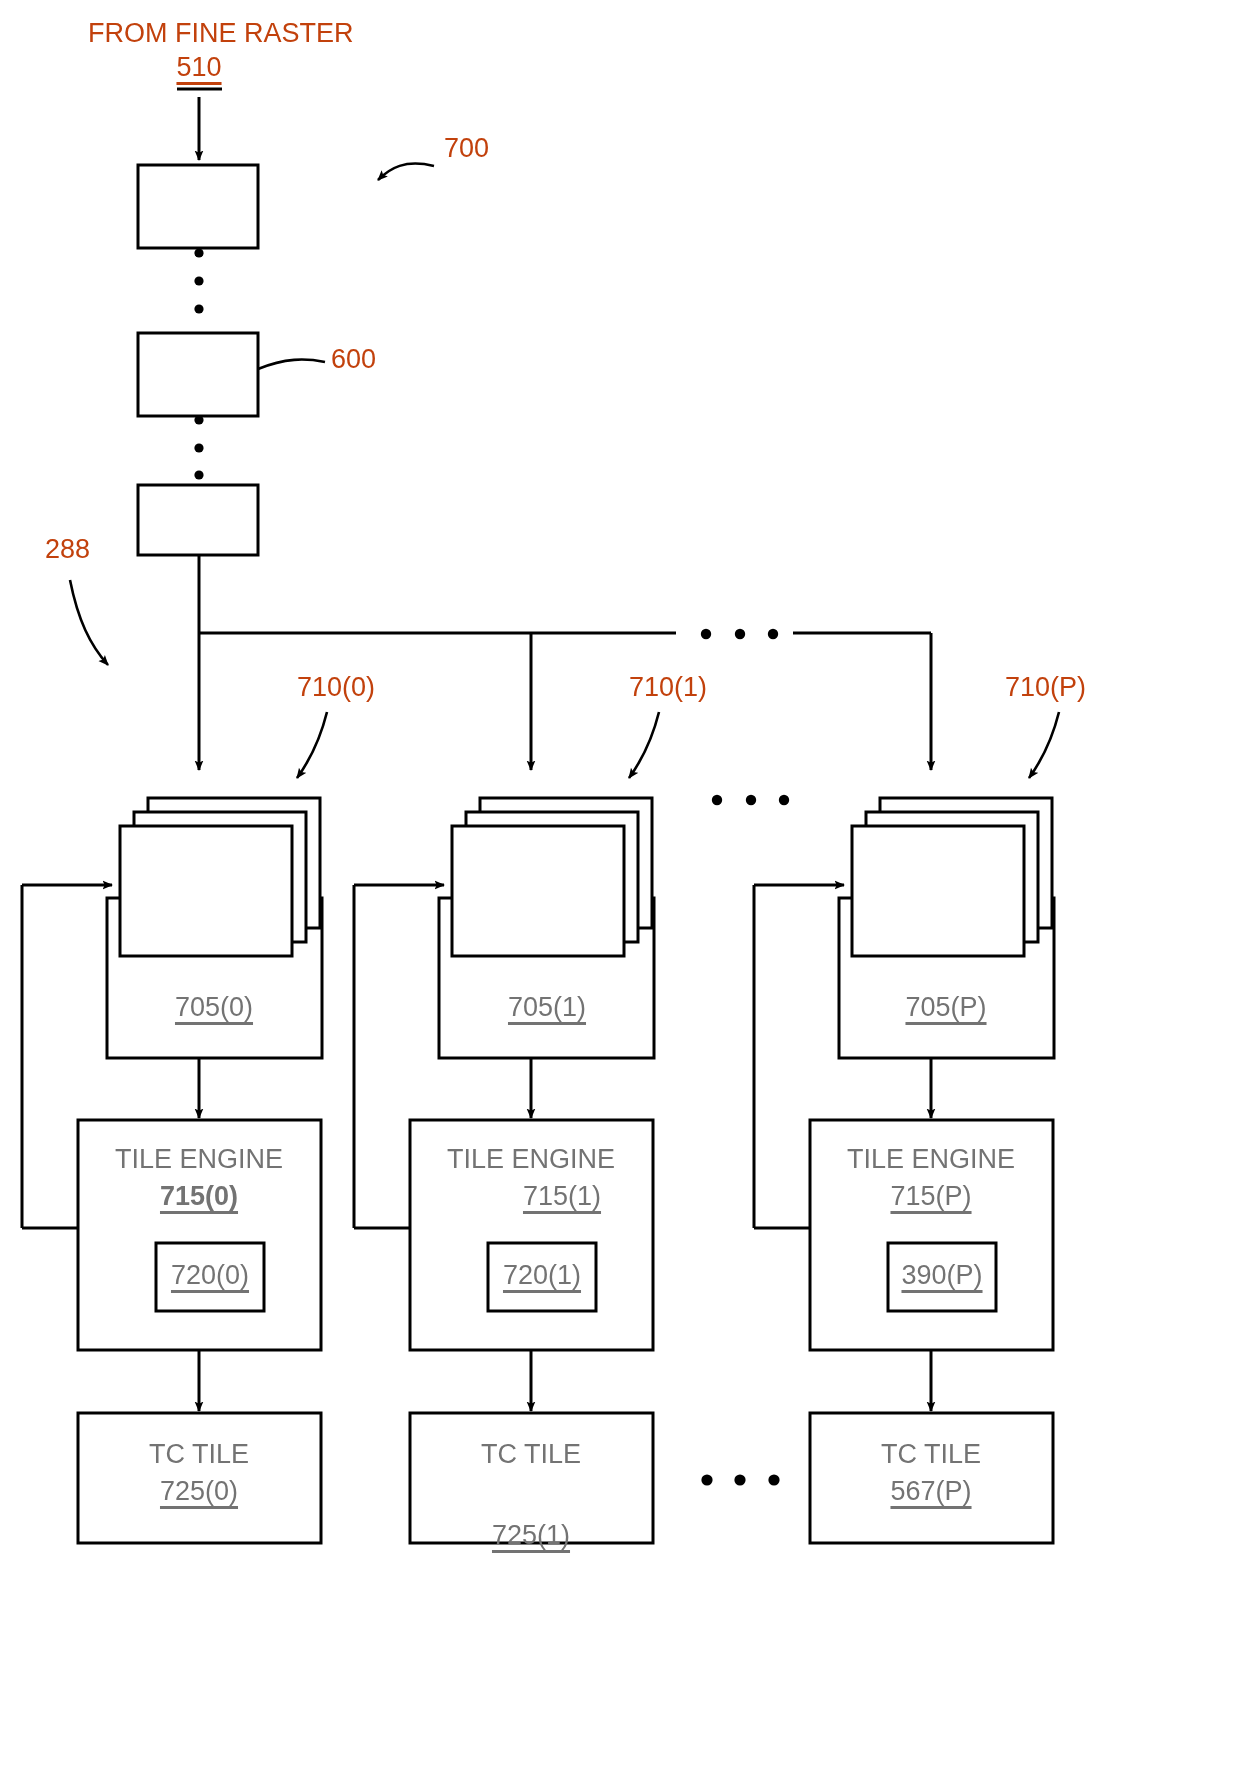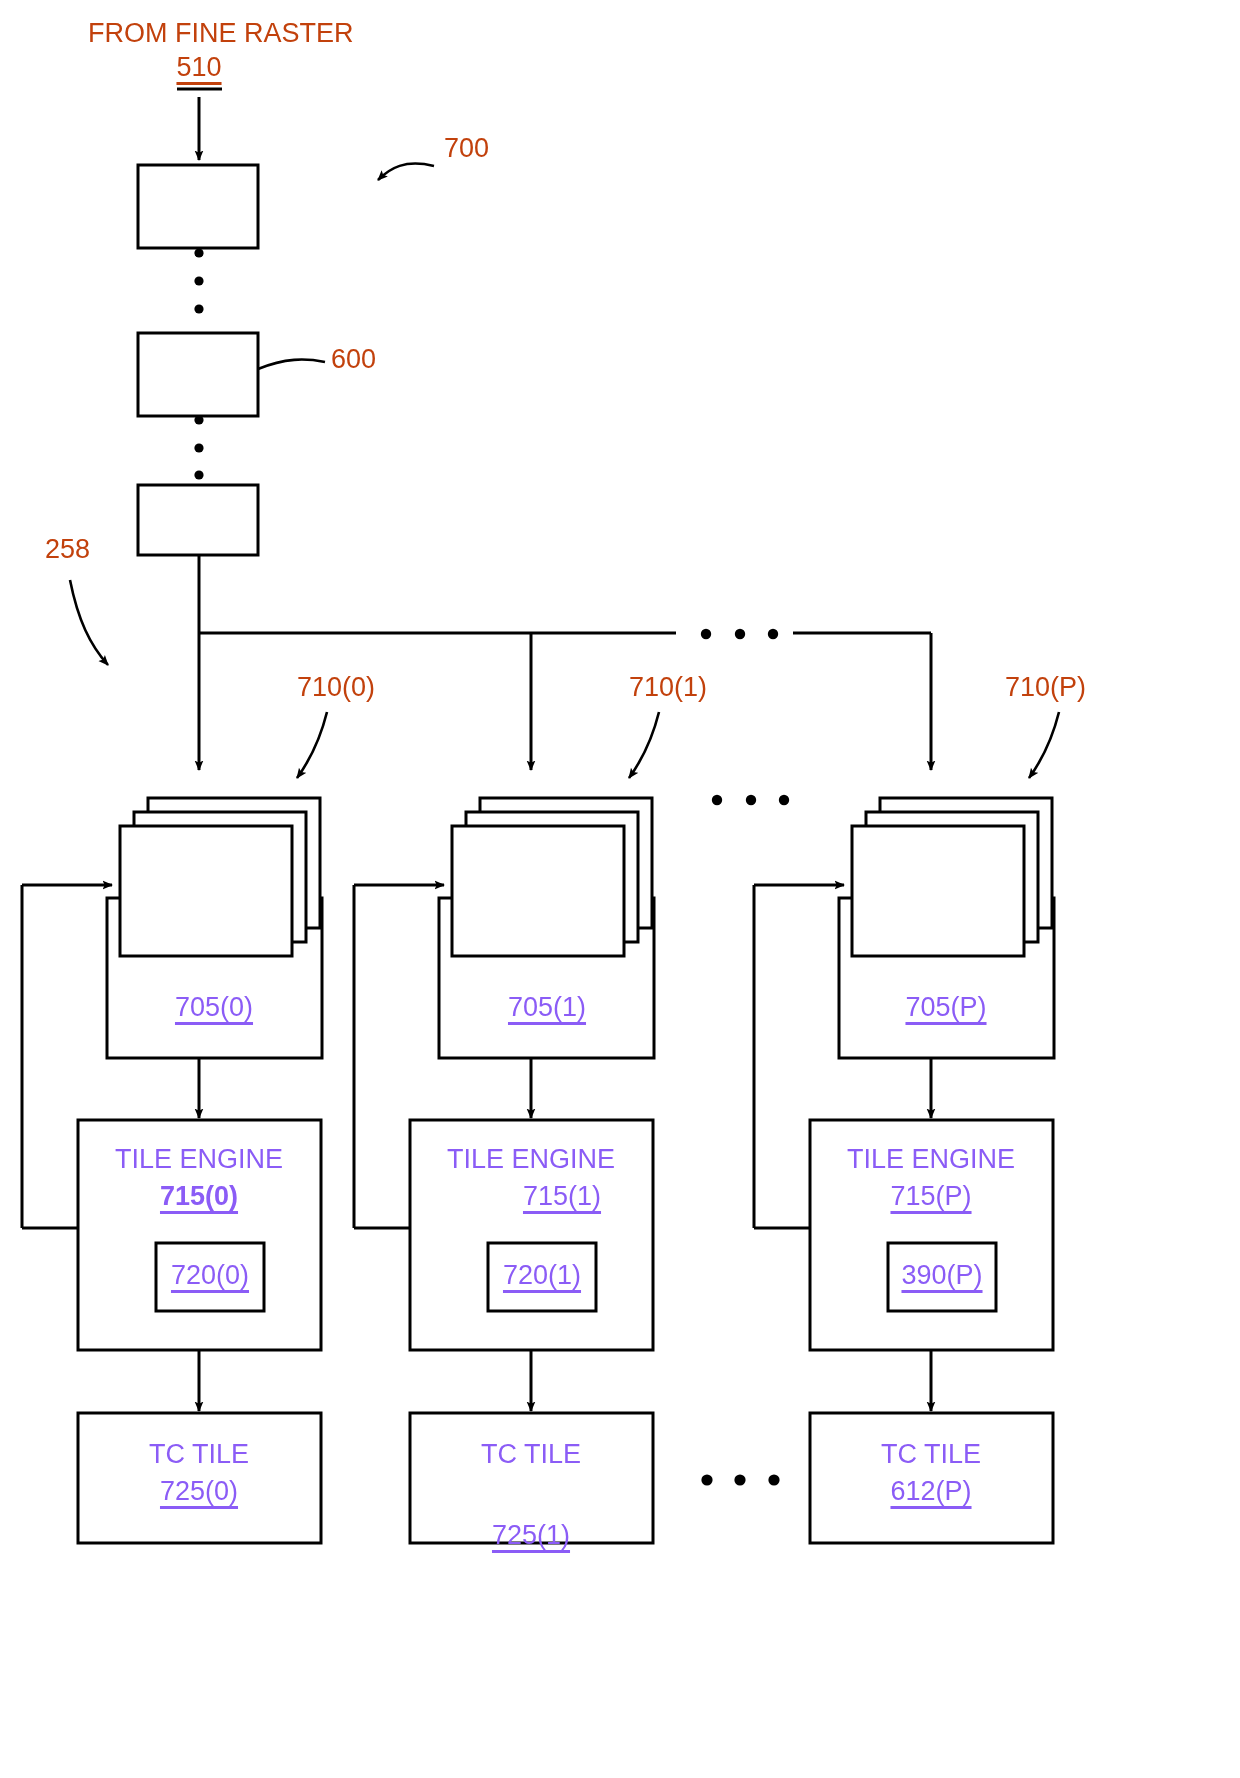--- a/index.html
+++ b/index.html
@@ -41,21 +41,21 @@
     text-decoration: underline;
     text-underline-offset: 6px;
     text-decoration-thickness: 2.5px;
   }
   .boxtext {
     position: absolute;
     text-align: center;
     transform: translateX(-50%);
     font-family: "Liberation Sans", sans-serif;
     font-size: 27px;
-    color: #8b5cf6;
+    color: #737373;
     white-space: pre;
     line-height: 1.3;
   }
 </style>
 </head>
 <body>
 
 <div id="figure-root">
 
   <svg id="figure-svg" viewBox="0 0 1240 1778">
@@ -181,21 +181,21 @@
       </g>
 
     </g>
   </svg>
 
   <div class="lbl" style="left:88px; top:19px;">FROM FINE RASTER</div>
   <div class="lbl ctr refnum" style="left:199px; top:53px;">510</div>
 
   <div class="lbl" style="left:444px; top:134px;">700</div>
   <div class="lbl" style="left:331px; top:345px;">600</div>
-  <div class="lbl" style="left:45px; top:535px;">258</div>
+  <div class="lbl" style="left:45px; top:535px;">288</div>
 
   <div class="lbl" style="left:297px; top:673px;">710(0)</div>
   <div class="boxtext refnum" style="left:214px; top:990px;">705(0)</div>
   <div class="boxtext" style="left:199px; top:1142px;">TILE ENGINE</div>
   <div class="boxtext refnum" style="left:199px; top:1179px;font-weight:bold;">715(0)</div>
   <div class="boxtext refnum" style="left:210px; top:1258px;">720(0)</div>
   <div class="boxtext" style="left:199px; top:1437px;">TC TILE</div>
   <div class="boxtext refnum" style="left:199px; top:1474px;">725(0)</div>
 
   <div class="lbl" style="left:629px; top:673px;">710(1)</div>
@@ -205,15 +205,15 @@
   <div class="boxtext refnum" style="left:542px; top:1258px;">720(1)</div>
   <div class="boxtext" style="left:531px; top:1437px;">TC TILE</div>
   <div class="boxtext refnum" style="left:531px; top:1474px;margin-top:44px;">725(1)</div>
 
   <div class="lbl" style="left:1005px; top:673px;">710(P)</div>
   <div class="boxtext refnum" style="left:946px; top:990px;">705(P)</div>
   <div class="boxtext" style="left:931px; top:1142px;">TILE ENGINE</div>
   <div class="boxtext refnum" style="left:931px; top:1179px;">715(P)</div>
   <div class="boxtext refnum" style="left:942px; top:1258px;">390(P)</div>
   <div class="boxtext" style="left:931px; top:1437px;">TC TILE</div>
-  <div class="boxtext refnum" style="left:931px; top:1474px;">612(P)</div>
+  <div class="boxtext refnum" style="left:931px; top:1474px;">567(P)</div>
 
 </div>
 
 </body></html>

